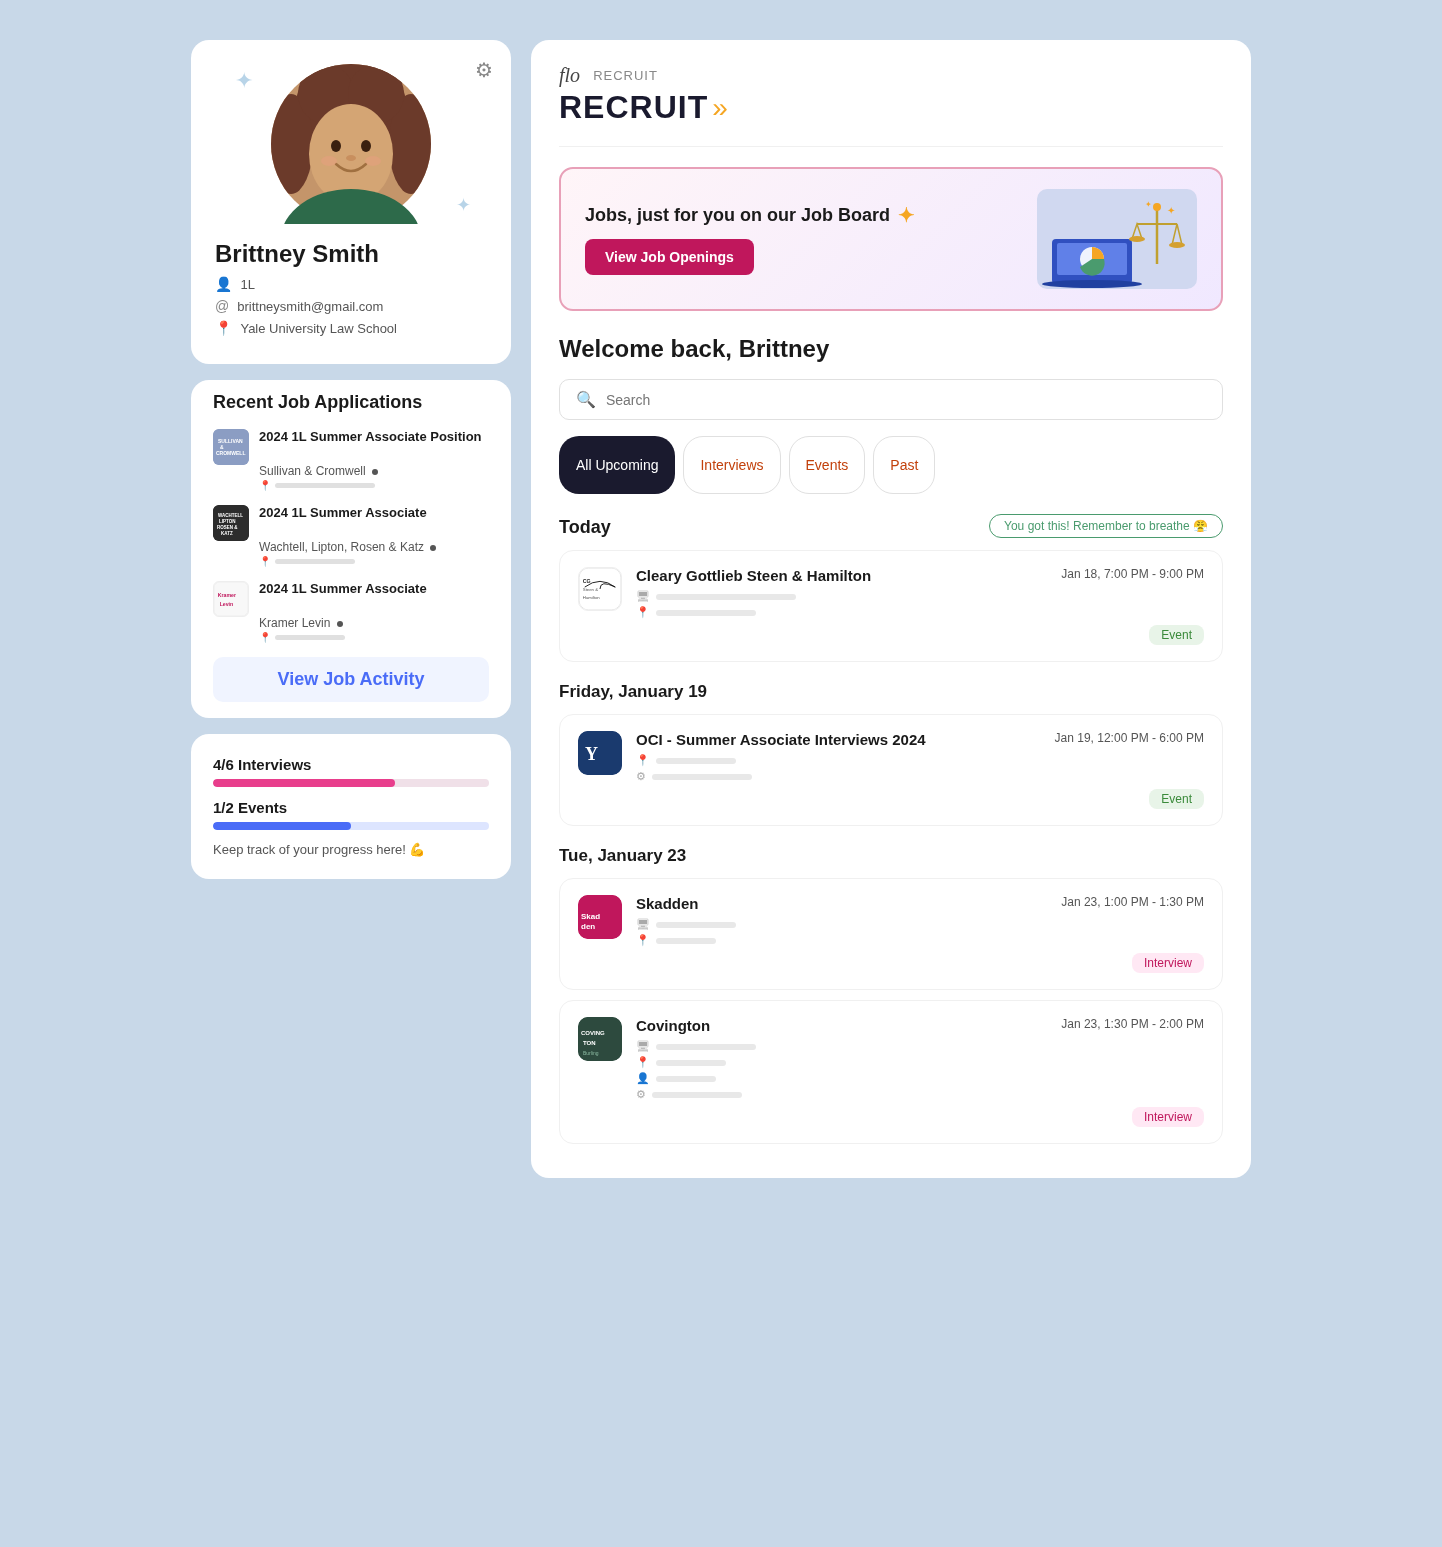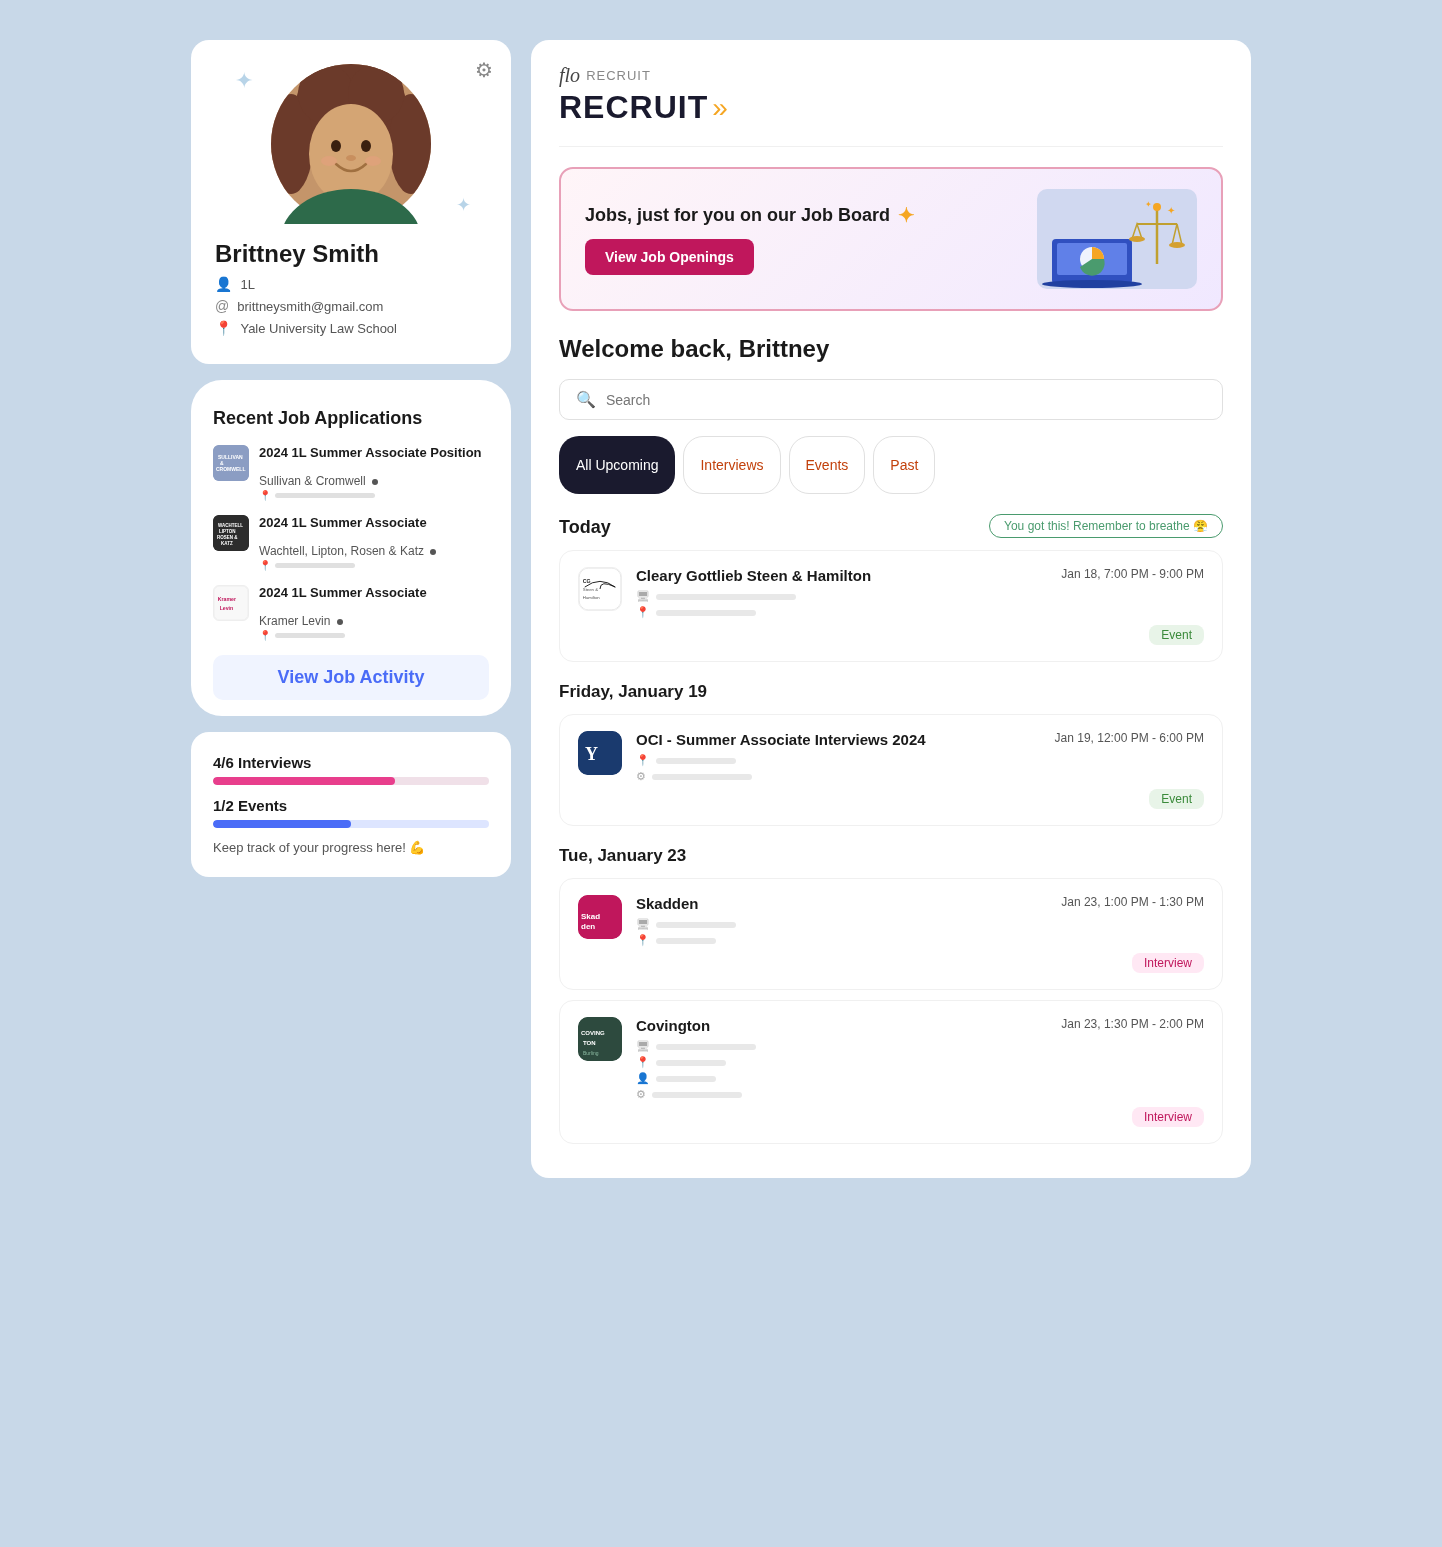--- a/index.html
+++ b/index.html
@@ -71,22 +71,22 @@
       color: #555;
     }
     .info-icon {
       font-size: 14px;
       color: #888;
     }
 
     
     .jobs-card {
       background: white;
-      border-radius: 31px;
-      padding: 28px 22px 16px;
+      border-radius: 18px;
+      padding: 12px 22px 16px;
     }
     .jobs-card-title {
       font-size: 18px;
       font-weight: 700;
       color: #1a1a1a;
       margin-bottom: 16px;
     }
     .job-item {
       display: flex;
       align-items: flex-start;
@@ -112,21 +112,21 @@
     .job-details { flex: 1; }
     .job-title {
       font-size: 13px;
       font-weight: 600;
       color: #1a1a1a;
       line-height: 1.3;
     }
     .job-company {
       font-size: 12px;
       color: #555;
-      margin-top: 12px;
+      margin-top: 18px;
     }
     .job-dot {
       display: inline-block;
       width: 6px;
       height: 6px;
       border-radius: 50%;
       background: #555;
       margin-left: 3px;
       vertical-align: middle;
     }
@@ -230,21 +230,21 @@
       font-size: 28px;
     }
     .header-logo {
       display: flex;
       flex-direction: column;
       gap: 2px;
     }
     .header-row1 {
       display: flex;
       align-items: center;
-      gap: 6px;
+      gap: 13px;
     }
 
     
     .banner {
       background: linear-gradient(135deg, #fff5f8 0%, #f0e8ff 100%);
       border: 2px solid #e8a0b8;
       border-radius: 14px;
       padding: 20px 24px;
       display: flex;
       justify-content: space-between;

